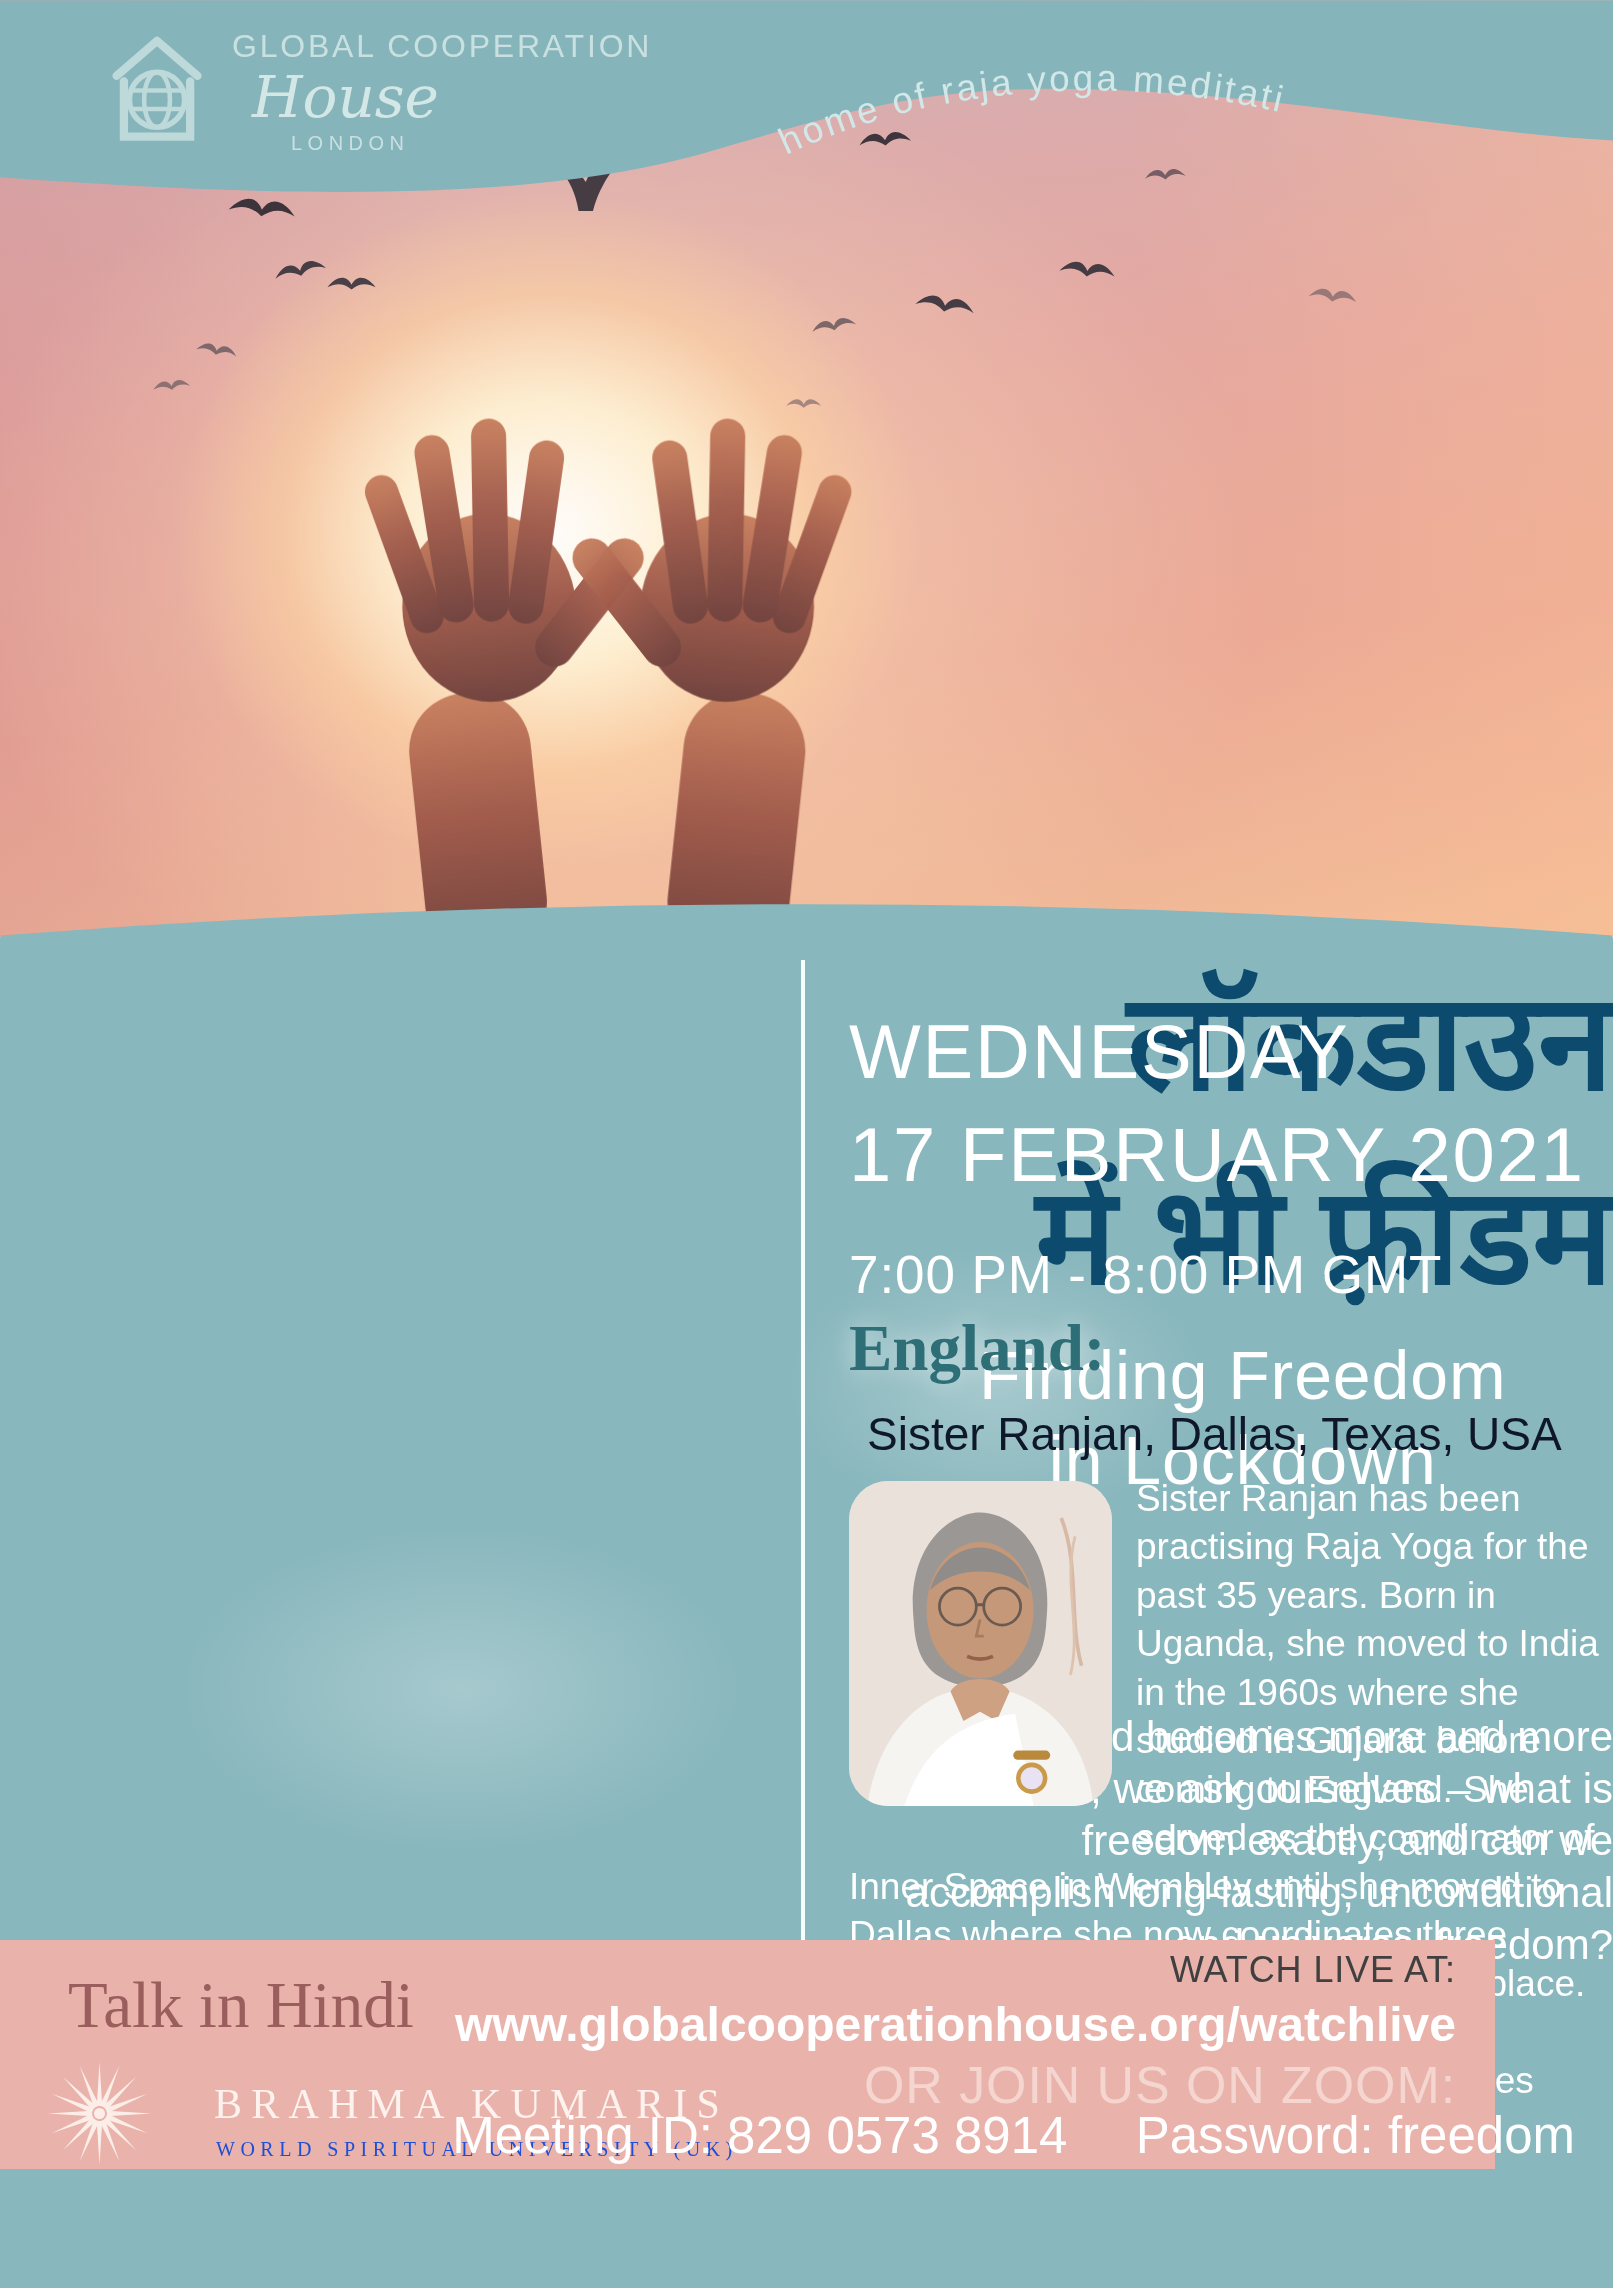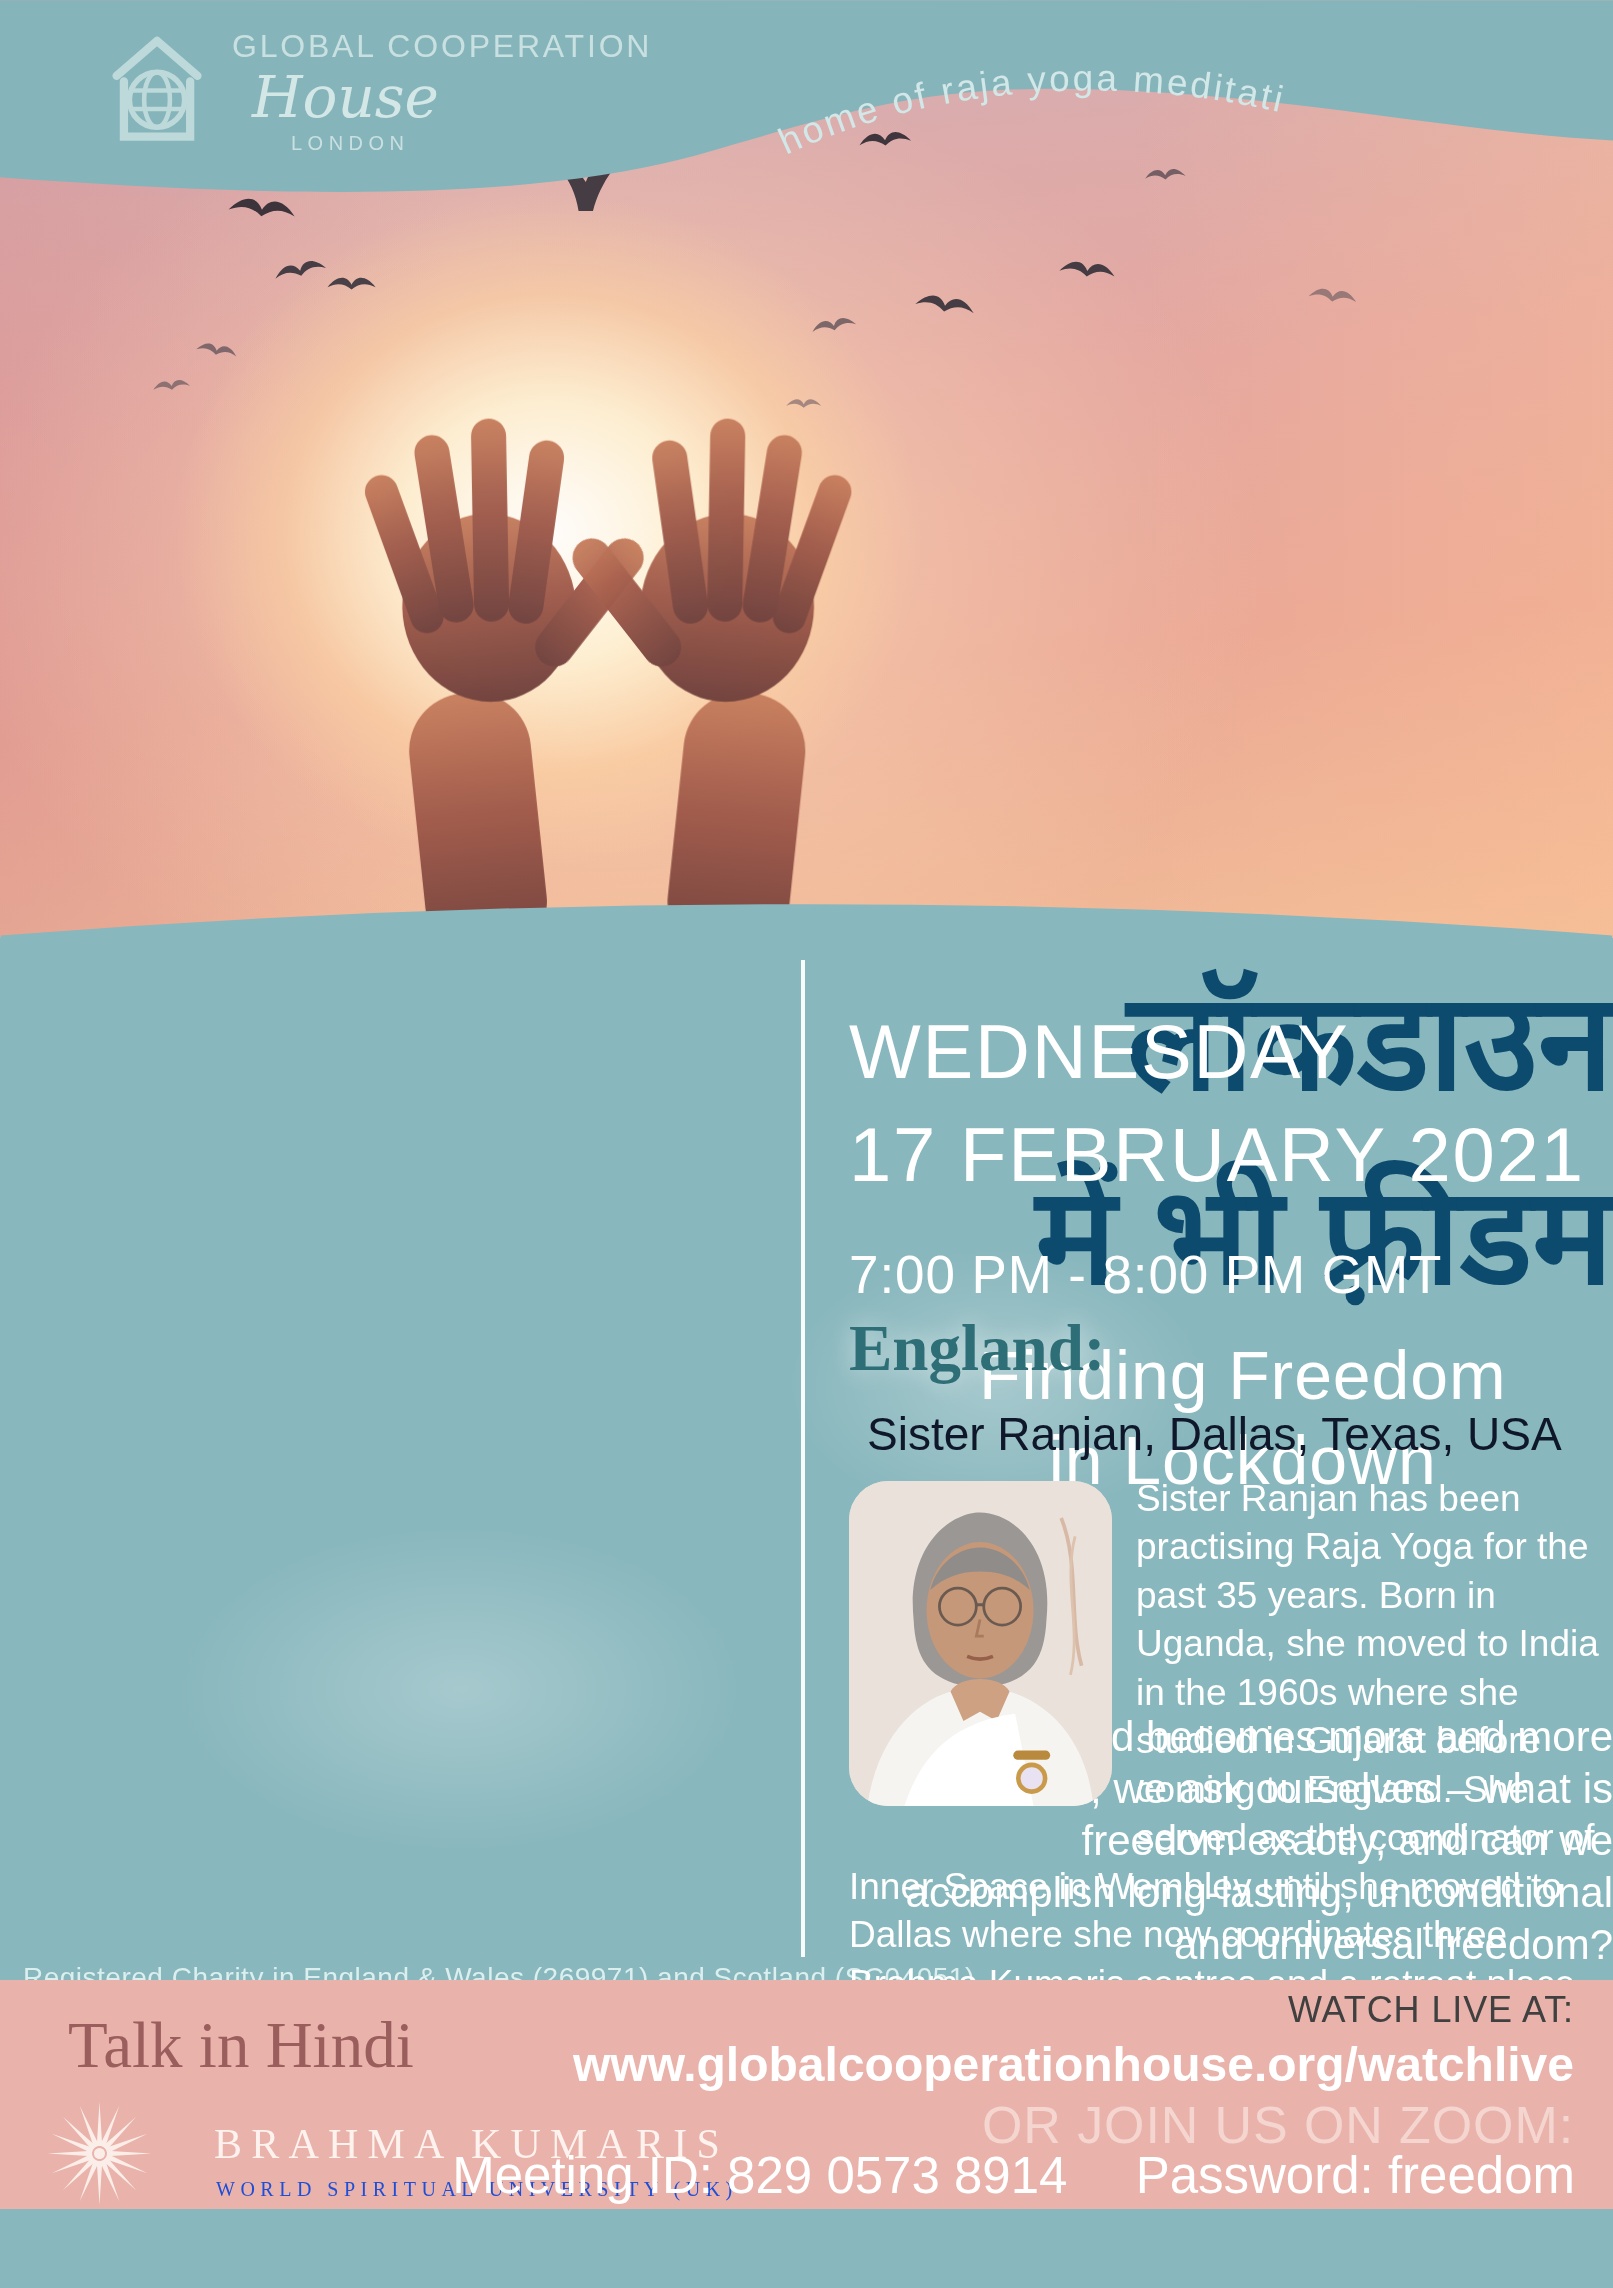--- a/index.html
+++ b/index.html
@@ -45,21 +45,21 @@
   .charity{position:absolute;left:23px;top:1962px;font-size:28px;color:rgba(226,243,243,.92);letter-spacing:0.5px;}
   .ev-day{position:absolute;left:849px;top:1008px;font-size:76px;letter-spacing:1.8px;color:#fff;}
   .ev-date{position:absolute;left:849px;top:1111px;font-size:76px;letter-spacing:1.8px;color:#fff;}
   .ev-time{position:absolute;left:849px;top:1244px;font-size:53px;letter-spacing:0.9px;color:#fff;}
   .speaker-head{position:absolute;left:849px;top:1311px;font-family:"Liberation Serif",serif;font-size:65px;font-weight:600;color:#2e6e76;text-shadow:0 0 24px rgba(255,255,255,.55);}
   .speaker-name{position:absolute;left:867px;top:1407px;font-size:46px;color:#0f172a;}
   .bio{position:absolute;left:849px;top:1475px;width:757px;color:#fff;}
   .speaker-photo{float:left;width:263px;height:325px;border-radius:39px;margin:5.5px 24px 9.2px 0;overflow:hidden;background:#eae2dc;}
   .bio p{margin:0;font-size:37px;line-height:1.31;}
   
-  .footer{position:absolute;left:0;top:1980px;width:1613px;height:229px;background:#e9b2aa;}
+  .footer{position:absolute;left:0;top:1940px;width:1495px;height:229px;background:#e9b2aa;}
   .talk-hindi{position:absolute;left:68px;top:28px;font-family:"Liberation Serif",serif;font-size:65px;color:#9a5f5d;}
   .bk-logo{position:absolute;left:44px;top:118px;}
   .bk-name{position:absolute;left:214px;top:140px;font-family:"Liberation Serif",serif;font-size:42px;letter-spacing:9.2px;color:#fdf2ee;}
   .bk-sub{position:absolute;left:216px;top:198px;font-family:"Liberation Serif",serif;font-size:20px;letter-spacing:5.5px;color:#1d4ed8;}
   .live-block{position:absolute;right:39px;top:9.2px;text-align:right;}
   .watch{font-size:36px;color:#404040;letter-spacing:0.9px;}
   .url{font-size:48px;font-weight:700;color:#fff;margin-top:5.5px;}
   .zoomline{font-size:52px;color:#f5d5cf;letter-spacing:0.9px;margin-top:3.7px;}
   .meeting{position:absolute;left:0;top:166px;width:1575px;text-align:right;font-size:51px;color:#fff;}
   .meeting span{display:inline-block;}

